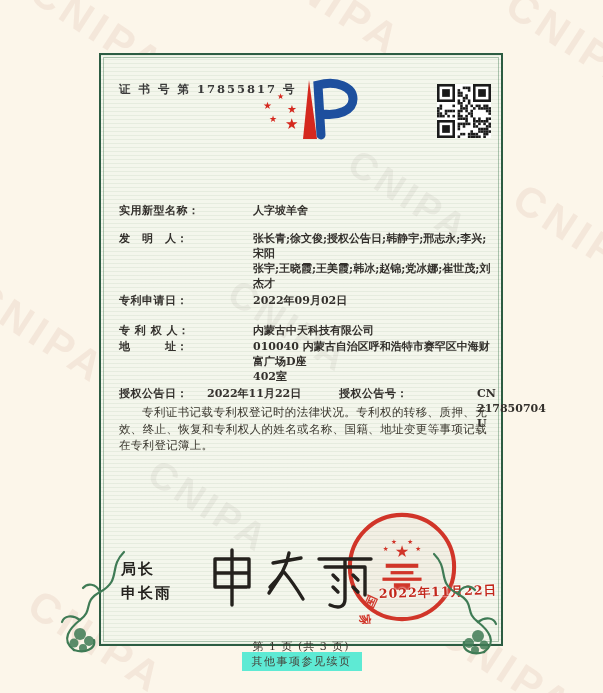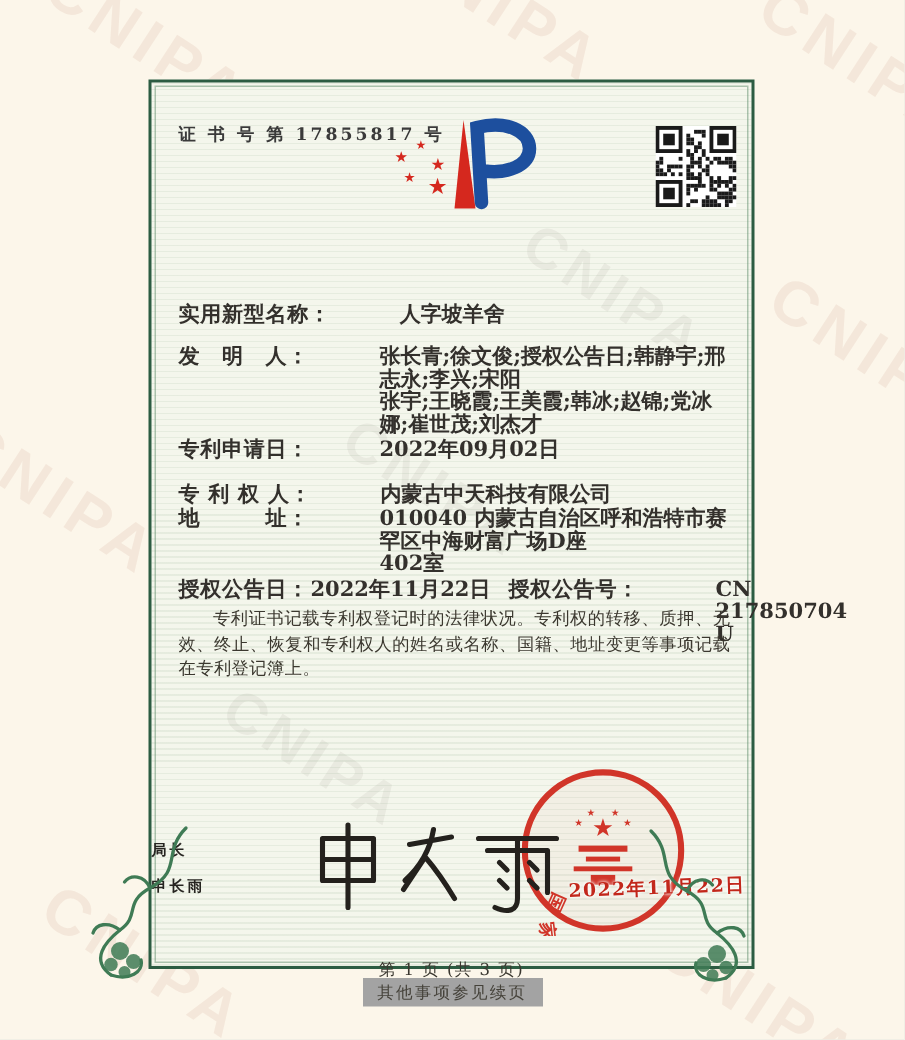--- a/index.html
+++ b/index.html
@@ -79,36 +79,36 @@
   .title{
     position:absolute;left:0;top:92px;width:100%;
     text-align:center;
     font-size:27px;font-weight:700;letter-spacing:7px;
     color:#1c1c1c;z-index:2;
   }
   
   .row{
     position:absolute;left:18px;width:374px;
     display:flex;align-items:flex-start;
-    font-size:14px;font-weight:600;color:#33302c;
+    font-size:11px;font-weight:600;color:#33302c;
     line-height:15px;z-index:2;
   }
   .lbl{flex:0 0 88px;letter-spacing:0.5px;white-space:pre;}
   .val{flex:1;margin-left:46px;}
   .lbl2{flex:0 0 92px;letter-spacing:0.5px;white-space:pre;margin-left:12px;}
   .val2{flex:0 0 120px;}
   .paras{
     position:absolute;left:18px;top:349px;width:368px;
     font-size:11.5px;line-height:16.5px;color:#3b382f;
     text-align:justify;letter-spacing:0.3px;z-index:2;
   }
   .paras p{margin:0 0 2px 0;text-indent:2em;font-weight:500;}
   .director{
-    position:absolute;left:0;z-index:3;
-    font-size:10px;font-weight:700;color:#262420;letter-spacing:2px;
+    position:absolute;left:20px;z-index:3;
+    font-size:15px;font-weight:700;color:#262420;letter-spacing:2px;
   }
   .sig{position:absolute;left:96px;top:490px;width:198px;height:80px;z-index:3;}
   .sig svg{width:100%;height:100%;display:block;}
   
   .seal{position:absolute;left:244px;top:455px;width:114px;height:114px;z-index:2;opacity:0.93;}
   .seal svg{width:100%;height:100%;display:block;}
   .seal-date{
     position:absolute;left:252px;top:529px;width:170px;
     text-align:center;
     font-size:12.5px;font-weight:700;letter-spacing:1px;
@@ -123,21 +123,21 @@
   }
   .ornament{position:absolute;width:88px;height:104px;z-index:4;pointer-events:none;}
   .ornament svg{width:100%;height:100%;display:block;}
   .orn-left{left:52px;top:550px;}
   .orn-right{left:418px;top:552px;transform:scaleX(-1);}
   .bottom-note{
     position:absolute;left:0;top:650px;width:100%;
     text-align:center;z-index:2;
   }
   .bottom-note span{
-    display:inline-block;background:#a3a3a3;padding:2px 10px;
+    display:inline-block;background:#5eead4;padding:2px 10px;
     font-size:11px;letter-spacing:1.5px;color:#45423a;font-weight:500;
   }
 </style>
 </head>
 <body>
 
 <div class="page">
 
   <div class="wm" style="left:22px;top:4px;">CNIPA</div>
   <div class="wm" style="left:258px;top:-20px;">CNIPA</div>

